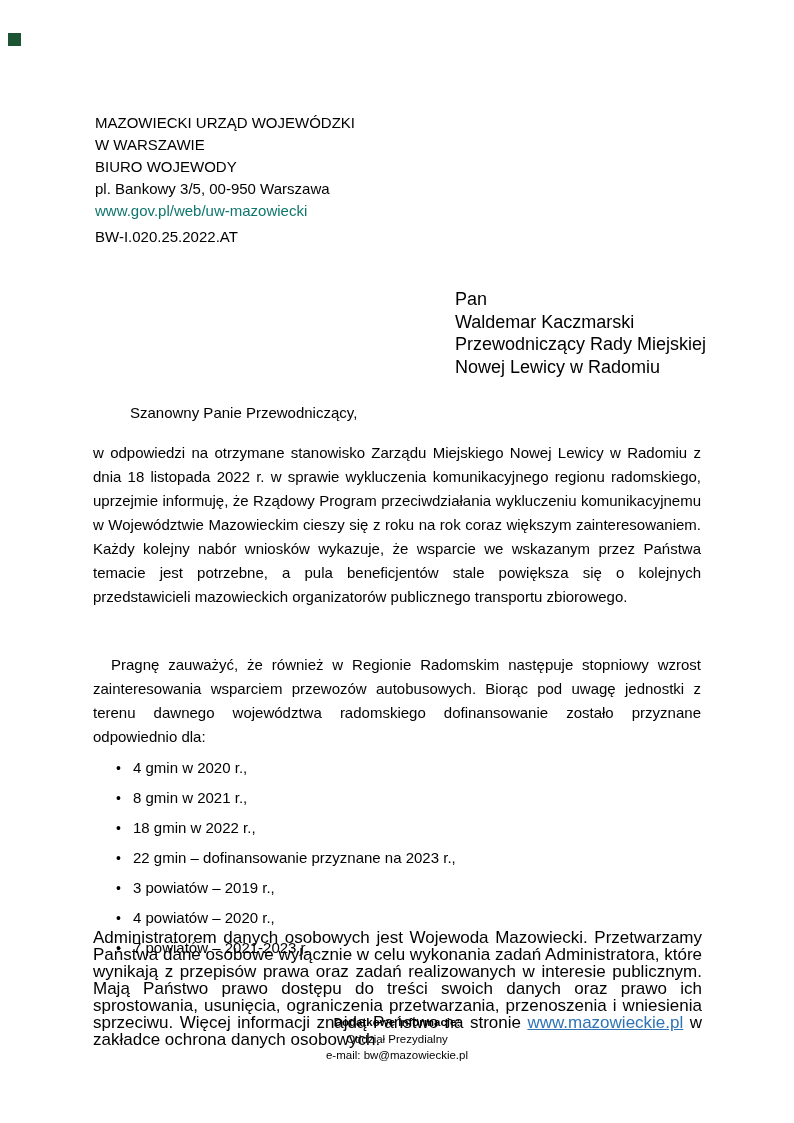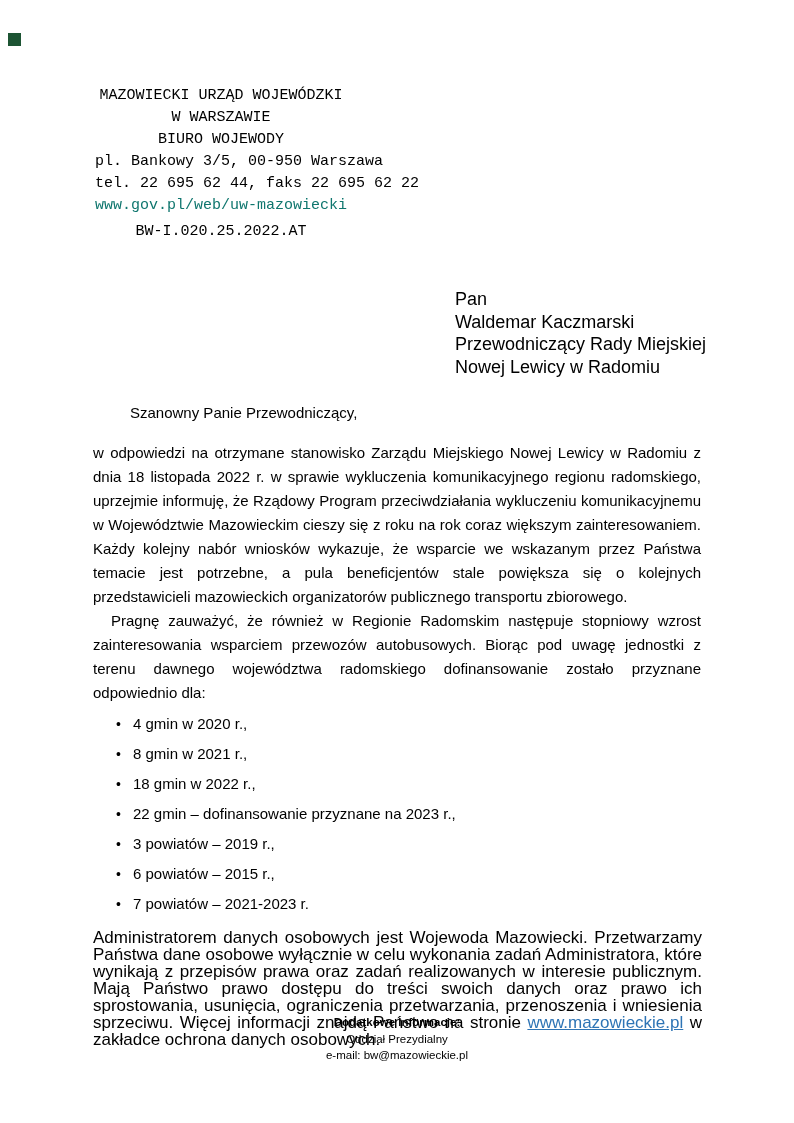--- a/index.html
+++ b/index.html
@@ -10,22 +10,22 @@
     -webkit-font-smoothing: antialiased;
   }
   .page { position: relative; width: 794px; height: 1123px; background: #fff; overflow: hidden; }
 
   .corner-mark {
     position: absolute; left: 8px; top: 33px;
     width: 13px; height: 13px; background: #1d5433;
   }
 
   .letterhead {
-    position: absolute; left: 95px; top: 85px; width: 252px;
-    text-align: center; font-size: 15px; line-height: 22px; font-family: Liberation Mono, monospace;
+    position: absolute; left: 95px; top: 112px; width: 252px;
+    font-size: 15px; line-height: 22px;
   }
   .letterhead .line { white-space: nowrap; }
   .letterhead .ref { margin-top: 4px; }
 
   .weblink { color: #0f766e; text-decoration: none; cursor: pointer; }
 
   .date-line {
     position: absolute; top: 96px; right: 93px;
     font-size: 15px; line-height: 20px; text-align: right;
   }
@@ -35,21 +35,21 @@
     font-size: 18px; line-height: 22.5px;
   }
 
   .body-text {
     position: absolute; left: 93px; top: 398px; width: 608px;
     font-size: 15px;
   }
   .salutation { padding-left: 37px; line-height: 29px; }
   .para { margin: 0; text-align: justify; line-height: 24px; }
   .para-1 { margin-top: 14px; }
-  .para-2 { text-indent: 18px; }
+  .para-2 { text-indent: 18px; margin-top: 44px; }
 
   .bullets { margin: 4px 0 0 0; padding: 0; list-style: none; }
   .bullets li { position: relative; padding-left: 40px; line-height: 30px; }
   .bullets li::before {
     content: "\2022";
     position: absolute; left: 23px; top: 0;
     font-size: 14px;
   }
 
   .admin-note {
@@ -69,21 +69,20 @@
 
 <div class="page">
 
   <div class="corner-mark"></div>
 
   <div class="letterhead">
     <div class="line">MAZOWIECKI URZĄD WOJEWÓDZKI</div>
     <div class="line">W WARSZAWIE</div>
     <div class="line">BIURO WOJEWODY</div>
     <div class="line">pl. Bankowy 3/5, 00-950 Warszawa</div>
-    <div class="line">tel. 22 695 62 44, faks 22 695 62 22</div>
     <div class="line">
       <span class="weblink">www.gov.pl/web/uw-mazowiecki</span>
     </div>
     <div class="line ref">BW-I.020.25.2022.AT</div>
   </div>
 
 
   <div class="addressee">
     <div>Pan</div>
     <div>Waldemar Kaczmarski</div>
@@ -94,21 +93,21 @@
   <div class="body-text">
     <div class="salutation">Szanowny Panie Przewodniczący,</div>
     <p class="para para-1">w odpowiedzi na otrzymane stanowisko Zarządu Miejskiego Nowej Lewicy w Radomiu z dnia 18 listopada 2022 r. w sprawie wykluczenia komunikacyjnego regionu radomskiego, uprzejmie informuję, że Rządowy Program przeciwdziałania wykluczeniu komunikacyjnemu w Województwie Mazowieckim cieszy się z roku na rok coraz większym zainteresowaniem. Każdy kolejny nabór wniosków wykazuje, że wsparcie we wskazanym przez Państwa temacie jest potrzebne, a pula beneficjentów stale powiększa się o kolejnych przedstawicieli mazowieckich organizatorów publicznego transportu zbiorowego.</p>
     <p class="para para-2">Pragnę zauważyć, że również w Regionie Radomskim następuje stopniowy wzrost zainteresowania wsparciem przewozów autobusowych. Biorąc pod uwagę jednostki z terenu dawnego województwa radomskiego dofinansowanie zostało przyznane odpowiednio dla:</p>
     <ul class="bullets">
       <li>4 gmin w 2020 r.,</li>
       <li>8 gmin w 2021 r.,</li>
       <li>18 gmin w 2022 r.,</li>
       <li>22 gmin – dofinansowanie przyznane na 2023 r.,</li>
       <li>3 powiatów – 2019 r.,</li>
-      <li>6 powiatów – 2015 r.,</li>
+      <li>4 powiatów – 2020 r.,</li>
       <li>7 powiatów – 2021-2023 r.</li>
     </ul>
   </div>
 
   <div class="admin-note"><span>Administratorem danych osobowych jest Wojewoda Mazowiecki. Przetwarzamy Państwa dane osobowe wyłącznie w celu wykonania zadań Administratora, które wynikają z przepisów prawa oraz zadań realizowanych w interesie publicznym. Mają Państwo prawo dostępu do treści swoich danych oraz prawo ich sprostowania, usunięcia, ograniczenia przetwarzania, przenoszenia i wniesienia sprzeciwu. Więcej informacji znajdą Państwo na stronie </span><span class="footer-link">www.mazowieckie.pl</span><span> w zakładce ochrona danych osobowych.</span></div>
 
   <div class="extra-info">
     <div class="title">Dodatkowe informacje:</div>
     <div>Oddział Prezydialny</div>
     <div>e-mail: bw@mazowieckie.pl</div>

